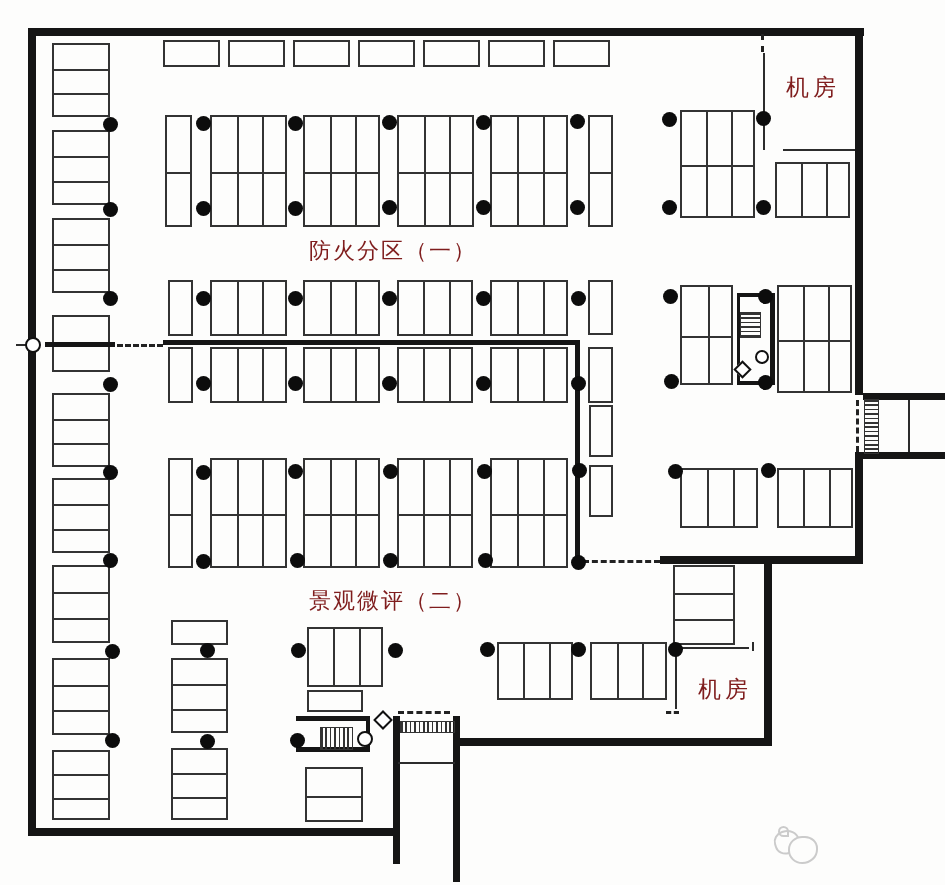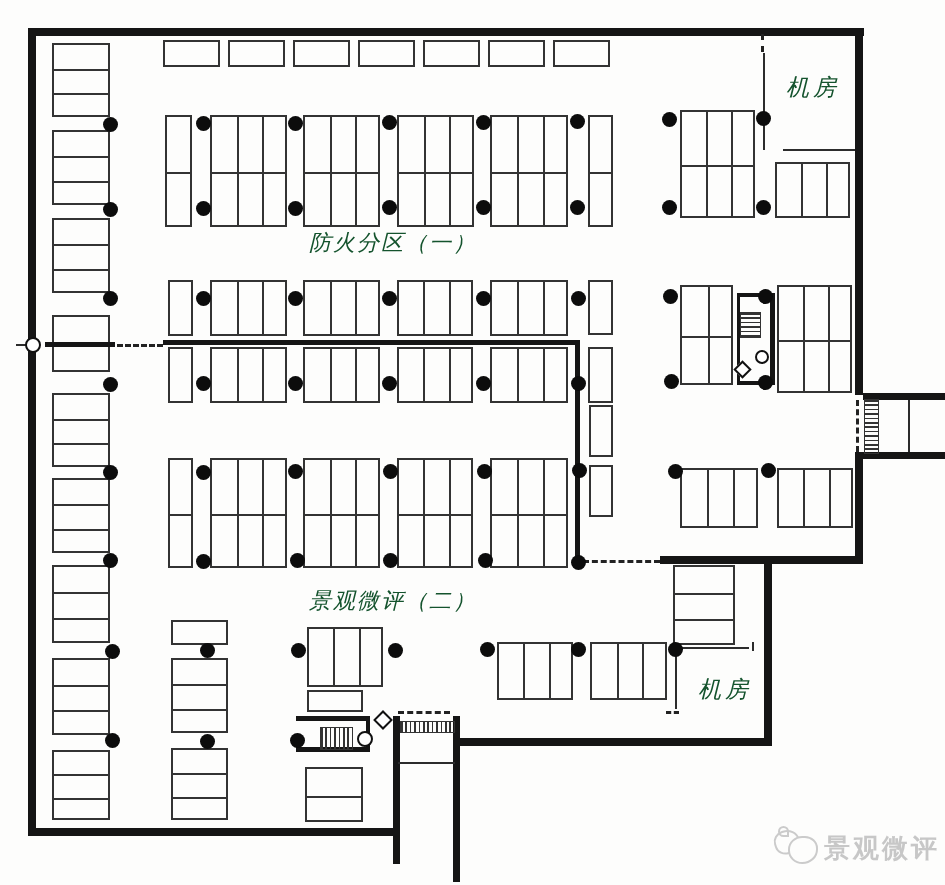--- a/index.html
+++ b/index.html
@@ -12,23 +12,23 @@
   .dash-v{position:absolute;width:0;border-left:3px dashed #222;}
   .stall{position:absolute;border:2px solid #333;box-sizing:border-box;}
   .sline{position:absolute;background:#333;}
   .dot{position:absolute;width:15px;height:15px;border-radius:50%;background:#0c0c0c;}
   .comb-h{position:absolute;border:1px solid #333;
           background:repeating-linear-gradient(180deg,#333 0 1.6px,transparent 1.6px 4.4px);}
   .comb-v{position:absolute;border:1px solid #333;
           background:repeating-linear-gradient(90deg,#333 0 1.6px,transparent 1.6px 4.4px);}
   .sym-circle{position:absolute;border:2.5px solid #111;border-radius:50%;background:#fff;box-sizing:border-box;}
   .sym-diamond{position:absolute;border:2.5px solid #111;background:#fff;transform:rotate(45deg);box-sizing:border-box;}
-  .label{position:absolute;color:#14532d;white-space:nowrap;font-style:italic;}
+  .label{position:absolute;color:#7f1d1d;white-space:nowrap;}
   .zone-label{font-size:22px;letter-spacing:2px;}
-  #zone1{left:309px;top:228px;}
+  #zone1{left:309px;top:236px;}
   #zone2{left:309px;top:586px;}
   .room-label{font-size:23px;letter-spacing:4px;}
   #jifang-top{left:786px;top:72px;}
   #jifang-bottom{left:698px;top:674px;}
   #watermark{position:absolute;left:772px;top:824px;display:flex;align-items:center;color:#c7c7c7;}
   #wm-logo{position:relative;width:46px;height:48px;}
   #wm-logo .c1{position:absolute;left:2px;top:6px;width:22px;height:20px;border:2px solid #cbcbcb;
                border-radius:50% 60% 55% 50%;transform:rotate(-18deg);}
   #wm-logo .c2{position:absolute;left:16px;top:12px;width:26px;height:24px;border:2px solid #cbcbcb;
                border-radius:55% 50% 60% 55%;background:#fdfdfc;}
@@ -332,15 +332,14 @@
   <div id="zone2" class="label zone-label">景观微评（二）</div>
   <div id="jifang-top" class="label room-label">机房</div>
   <div id="jifang-bottom" class="label room-label">机房</div>
 
   <div id="watermark">
     <div id="wm-logo">
       <div class="e1"></div>
       <div class="c1"></div>
       <div class="c2"></div>
     </div>
-    <div id="wm-text">景观微评</div>
   </div>
 </div>
 
 </body></html>

